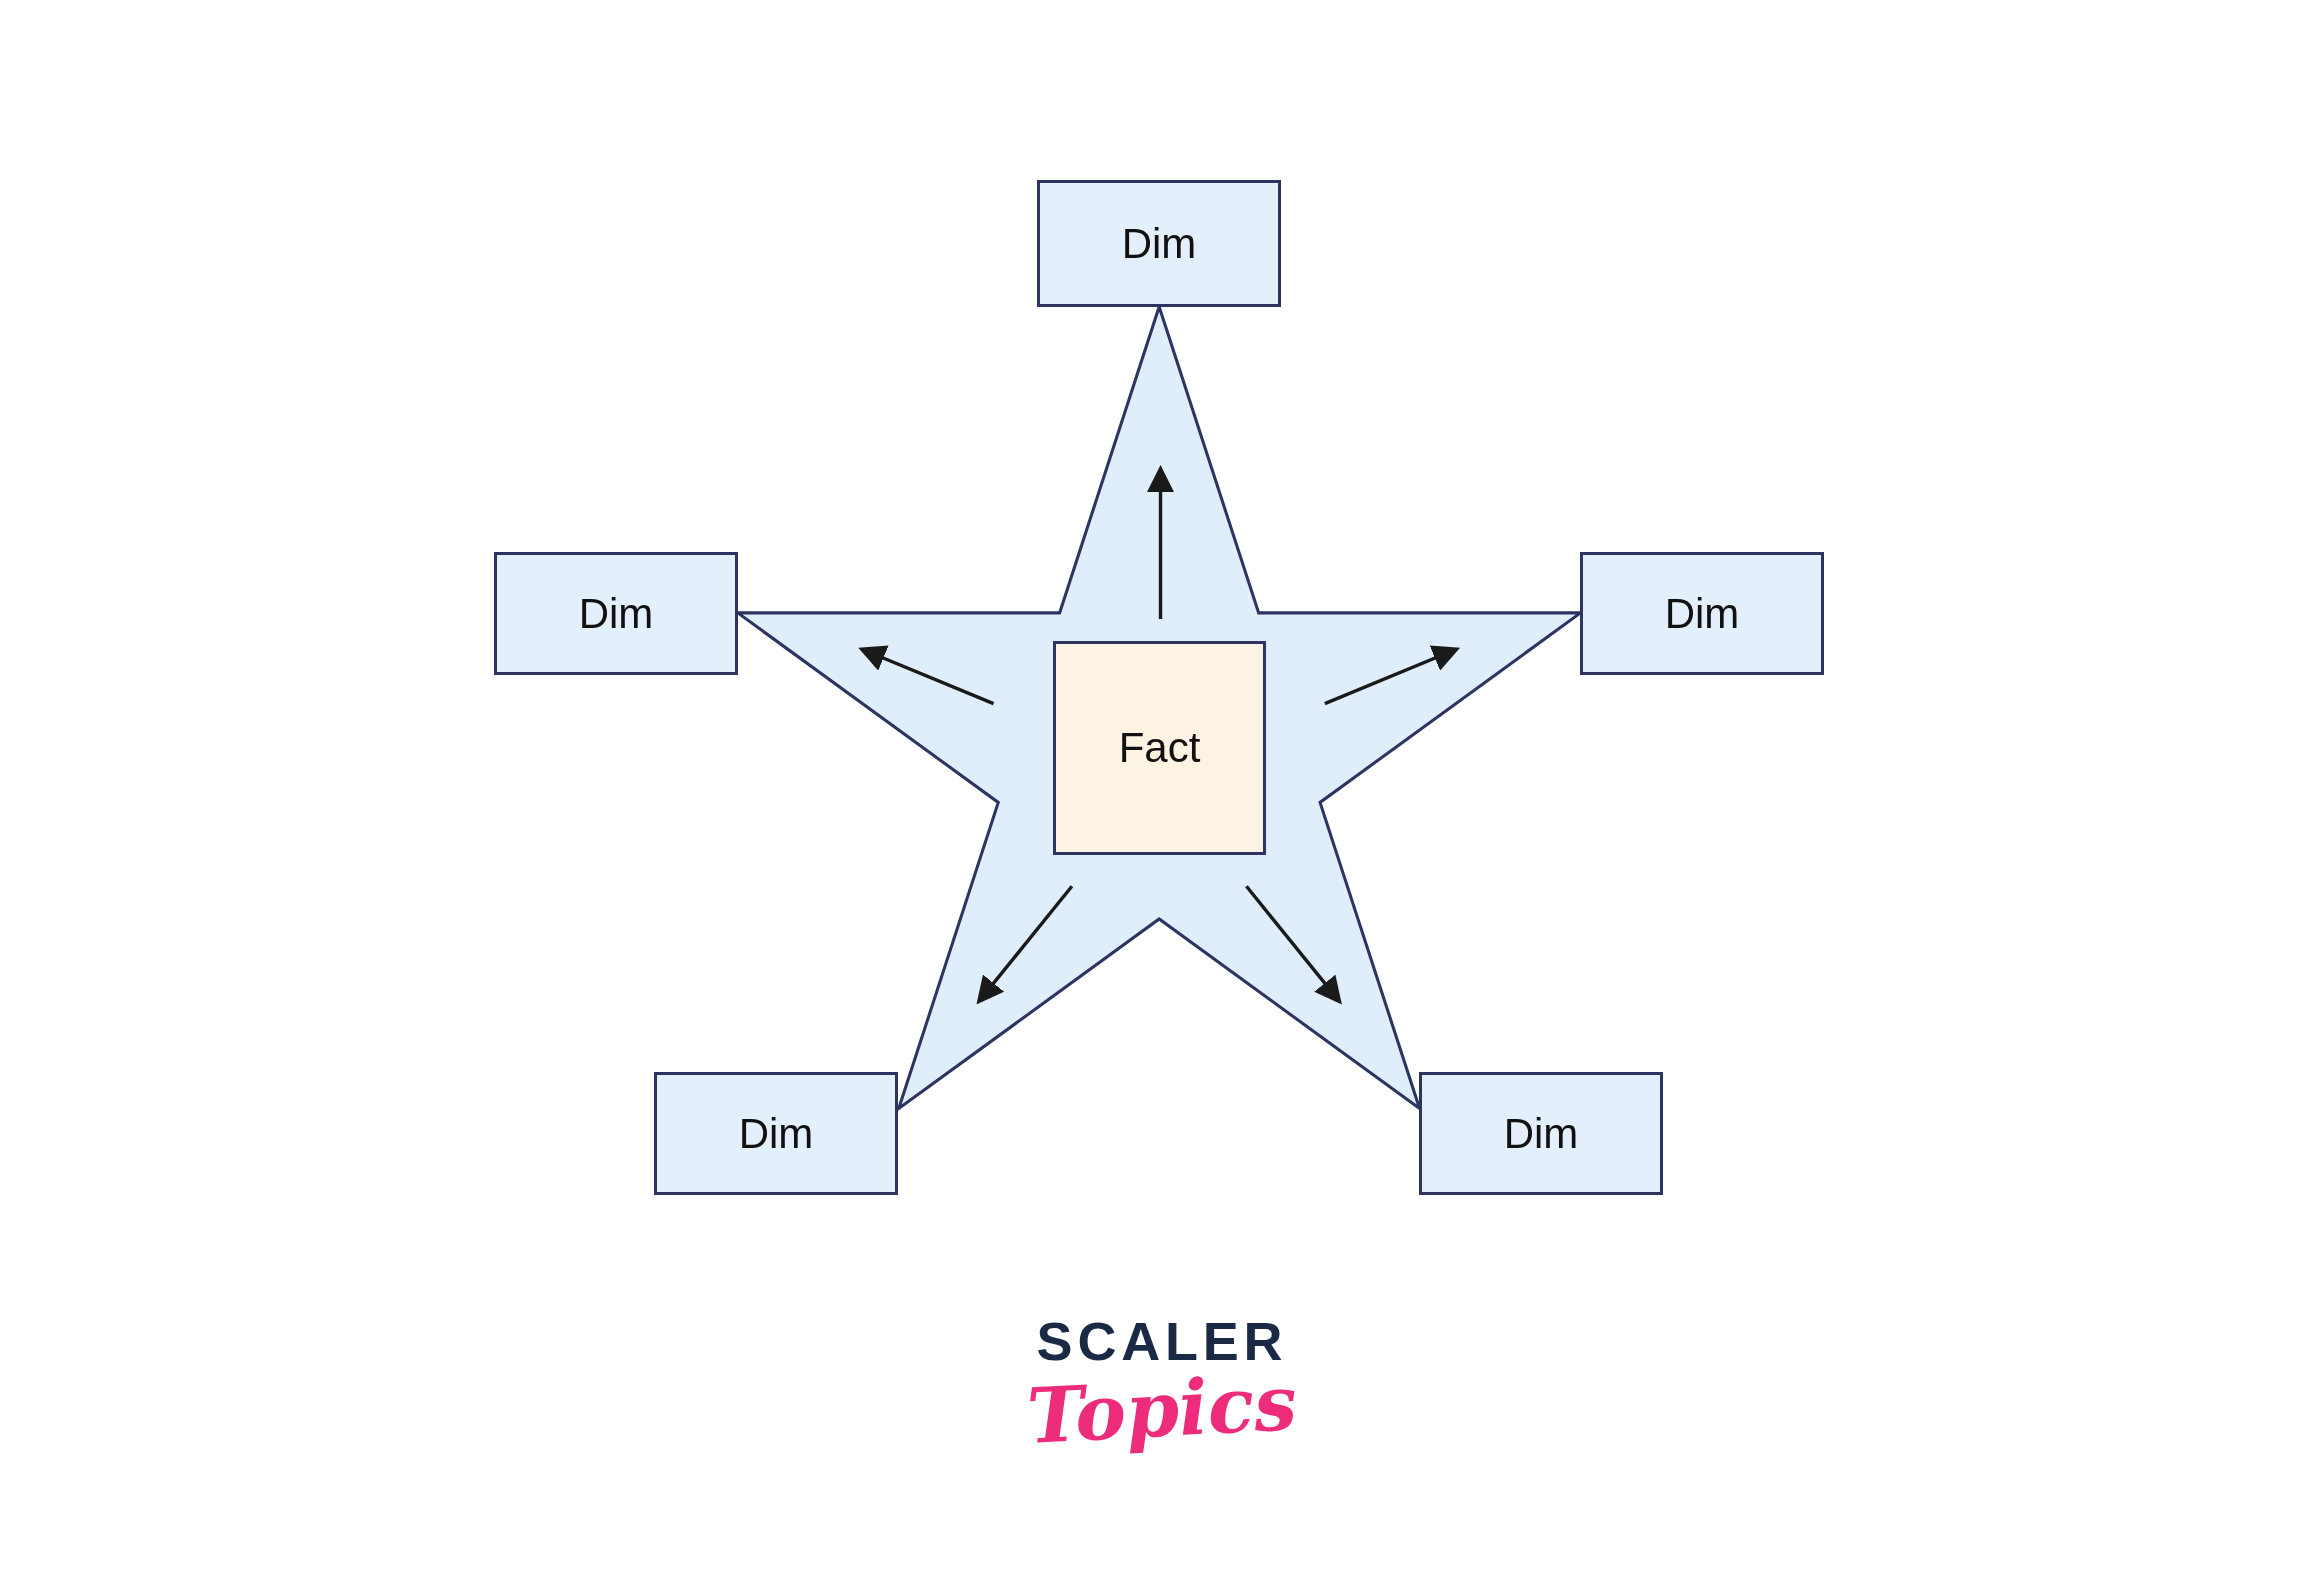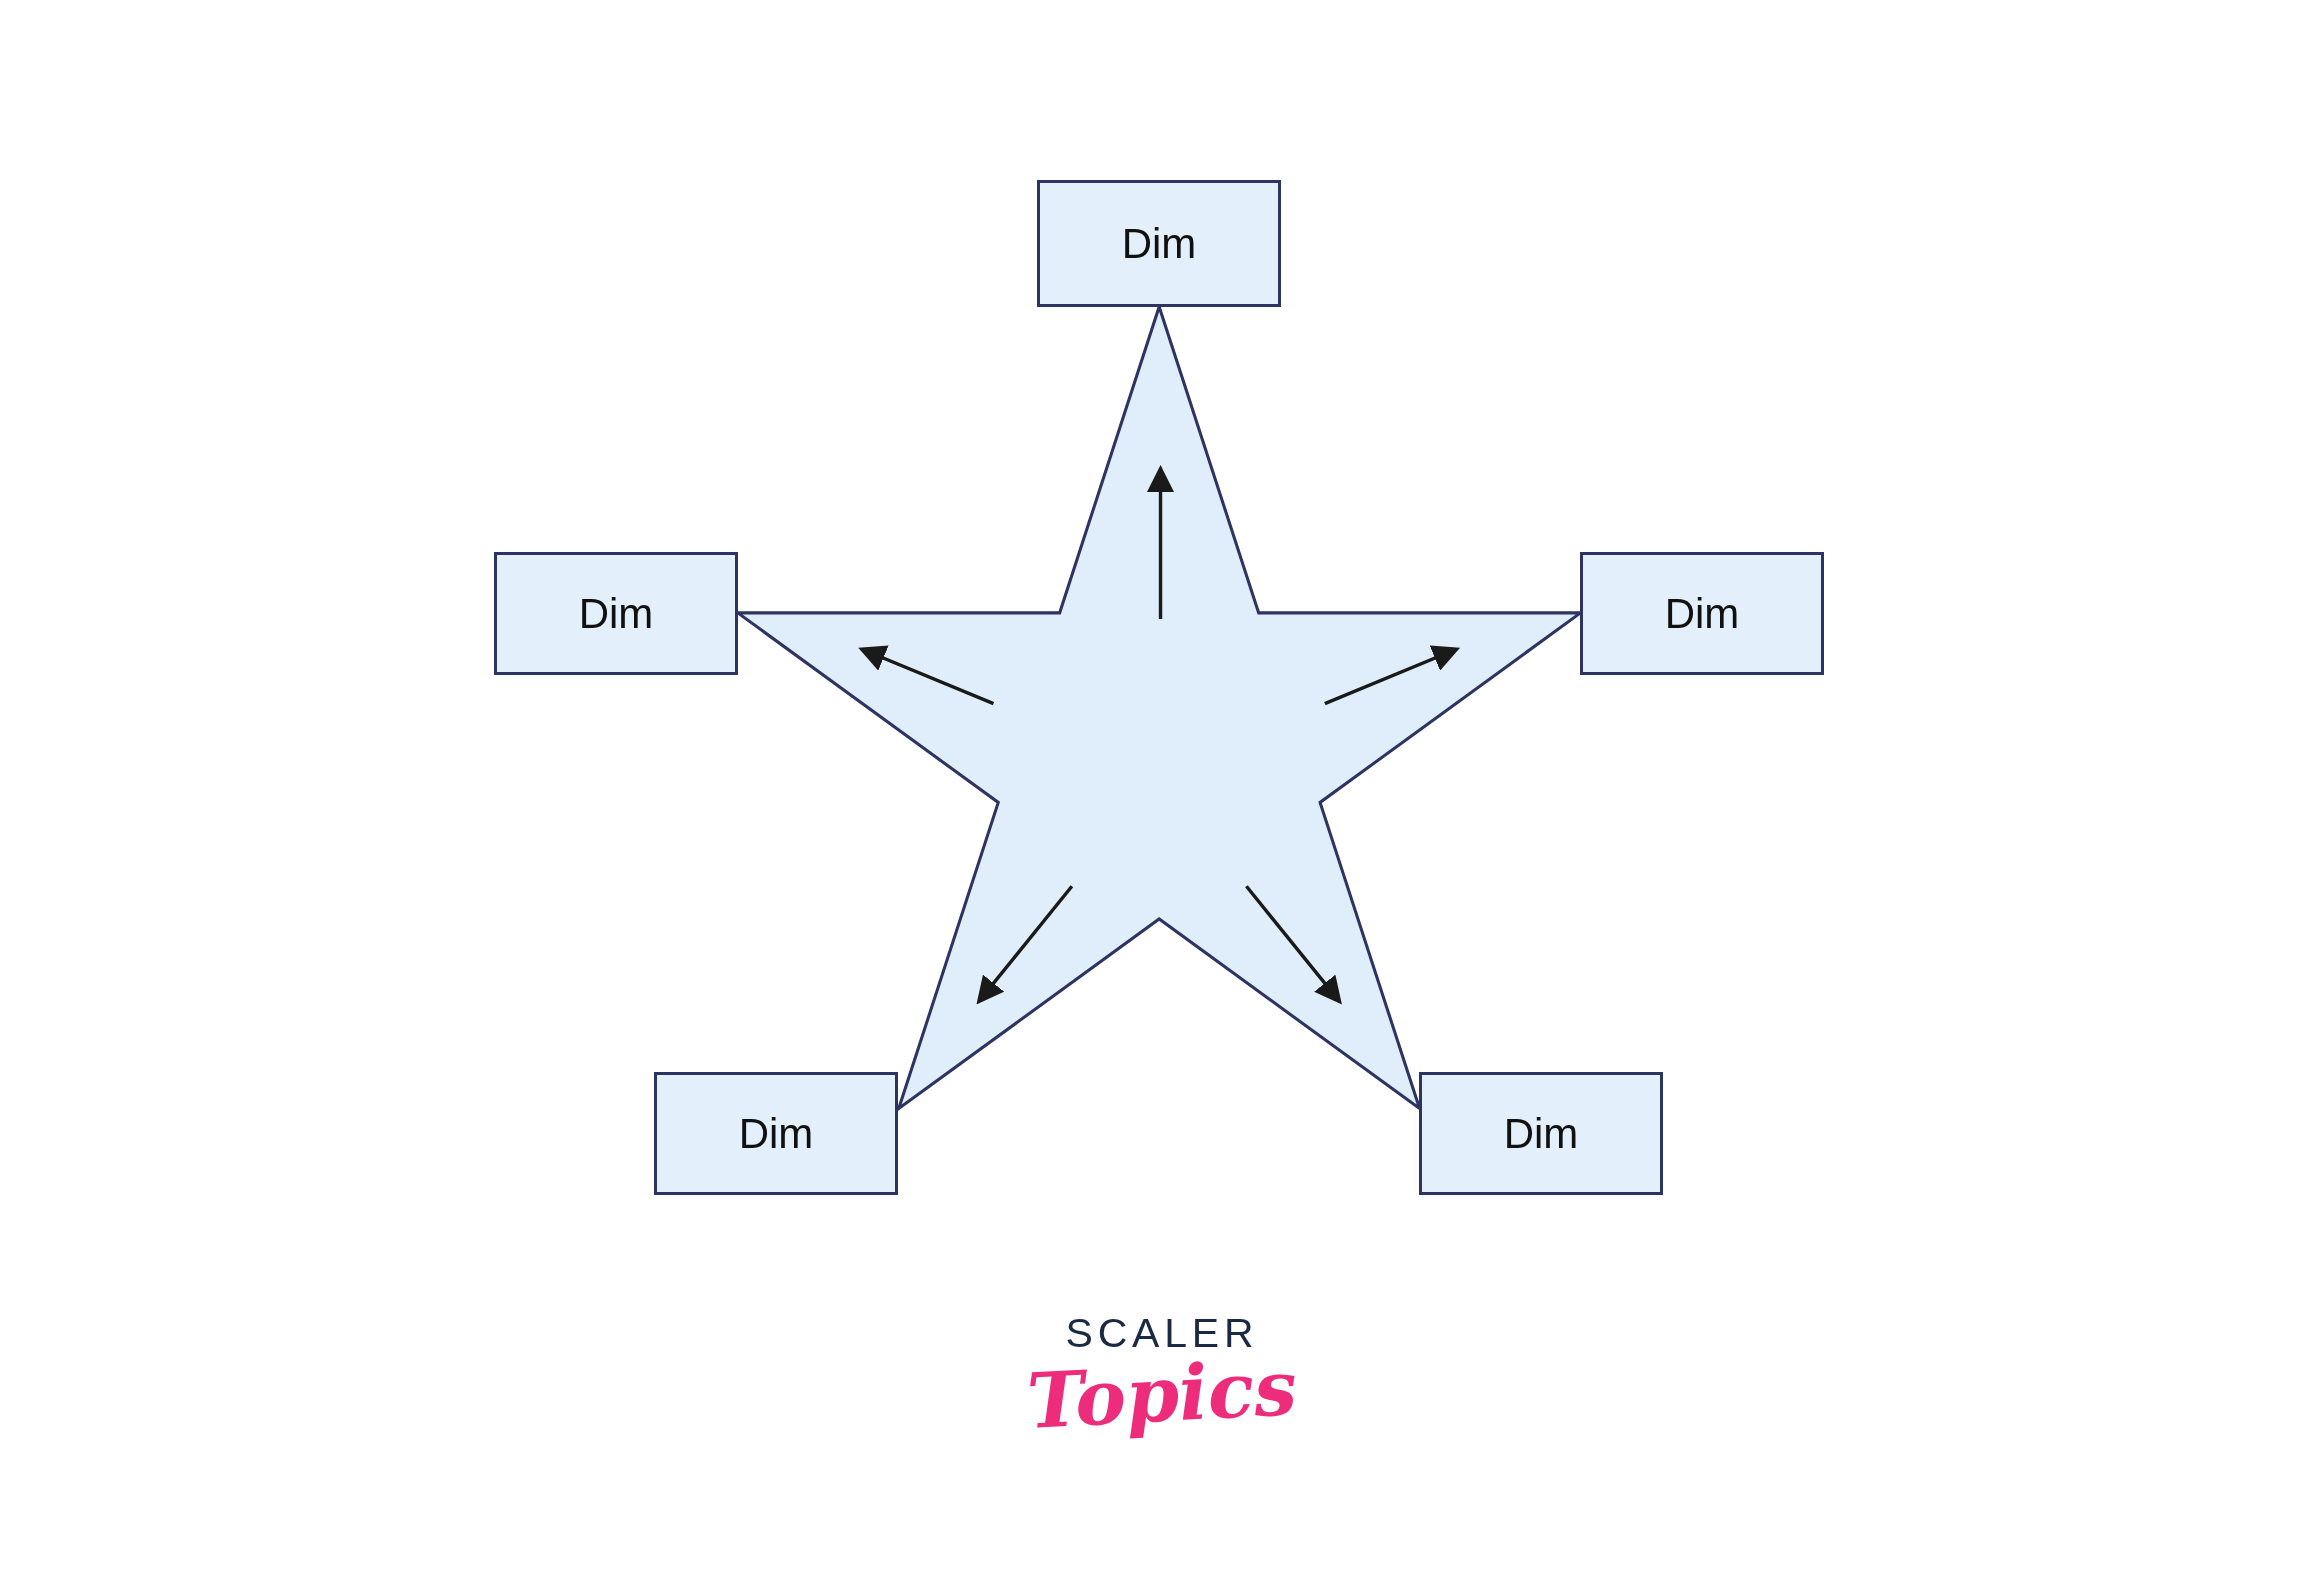--- a/index.html
+++ b/index.html
@@ -55,22 +55,22 @@
   .logo {
     position: absolute;
     left: 1162px;
     top: 1310px;
     transform: translateX(-50%);
     text-align: center;
     white-space: nowrap;
   }
   .logo-scaler {
     font-family: "Liberation Sans", sans-serif;
-    font-weight: normal;
-    font-size: 41px;
+    font-weight: bold;
+    font-size: 54px;
     letter-spacing: 4.8px;
     color: var(--color-brand-navy, #1b2a44);
   }
   .logo-topics {
     font-family: "DejaVu Serif", serif;
     font-style: italic;
     font-weight: bold;
     font-size: 76px;
     line-height: 1.1;
     margin-top: -4.1px;
@@ -114,20 +114,23 @@
   </div>
 
   <div class="box dim-box" style="left:654px; top:1072px;">
     <span>Dim</span>
   </div>
 
   <div class="box dim-box" style="left:1419px; top:1072px;">
     <span>Dim</span>
   </div>
 
+  <div class="box fact-box" style="left:1053px; top:641px; width:213px; height:214px;">
+    <span>Fact</span>
+  </div>
 
   <div class="logo">
     <div class="logo-scaler">SCALER</div>
     <div class="logo-topics">Topics</div>
   </div>
 
 </div>
 
 
 </body></html>

